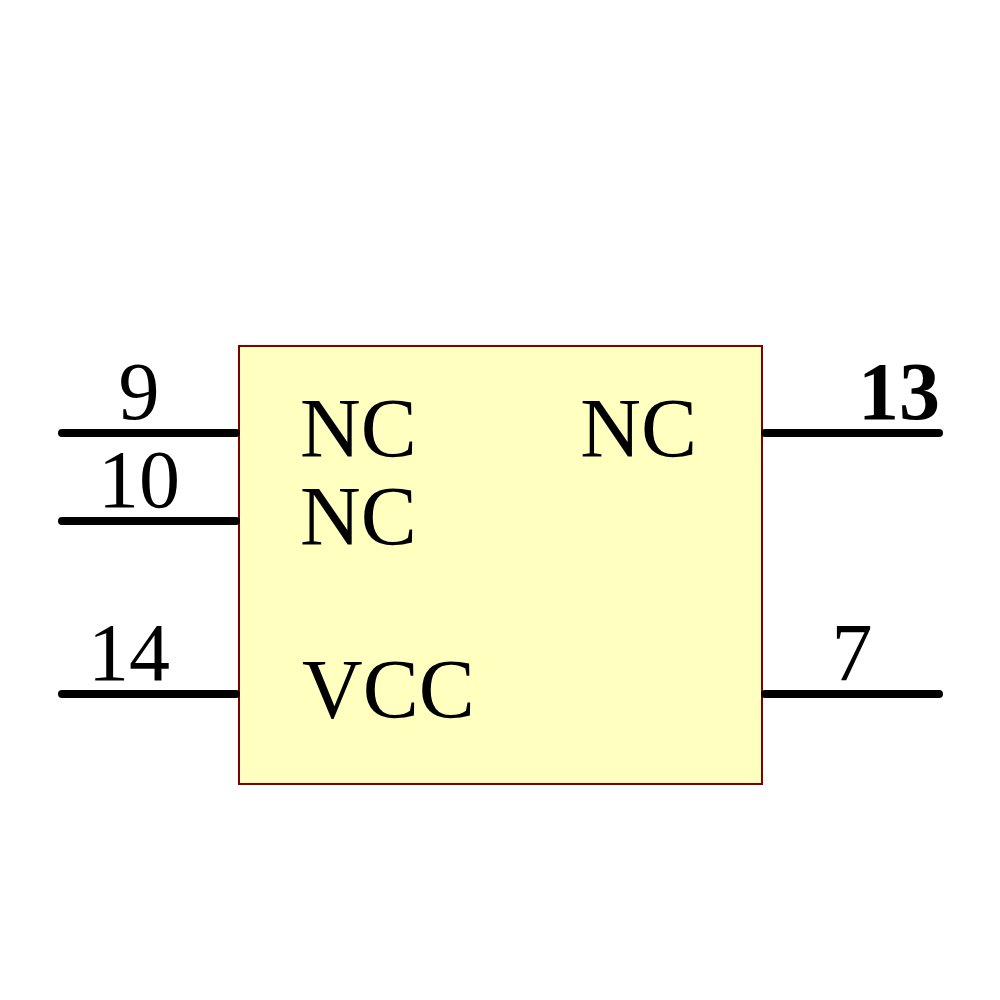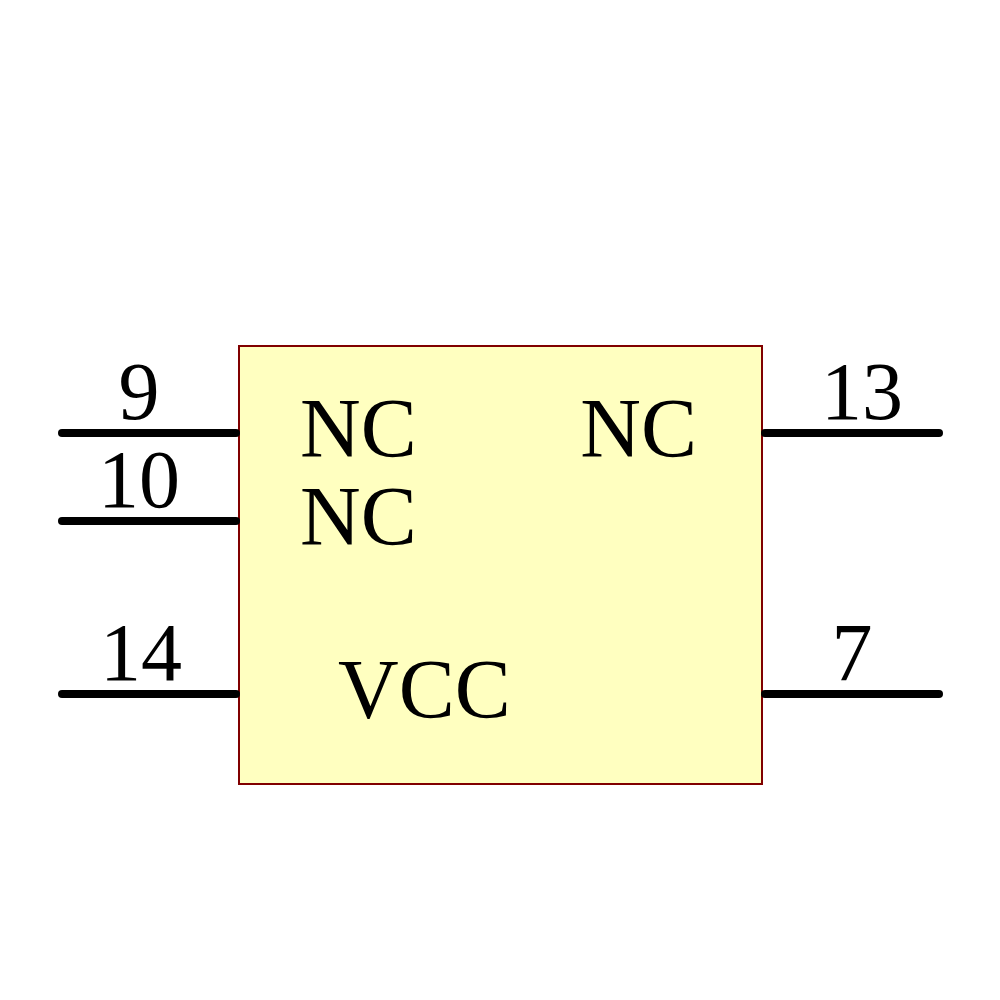--- a/index.html
+++ b/index.html
@@ -60,23 +60,23 @@
 
   <div class="pin-line" style="left:58px; top:429px;"></div>
   <div class="pin-number" style="left:48px; top:350px;">9</div>
   <div class="pin-label" style="left:300px; top:387px;">NC</div>
 
   <div class="pin-line" style="left:58px; top:517px;"></div>
   <div class="pin-number" style="left:48px; top:438px;">10</div>
   <div class="pin-label" style="left:300px; top:475px;">NC</div>
 
   <div class="pin-line" style="left:58px; top:690px;"></div>
-  <div class="pin-number" style="left:50px; top:611px;font-family:Liberation Serif, serif;">14</div>
-  <div class="pin-label" style="left:302px; top:648px;margin-left:36px;">VCC</div>
+  <div class="pin-number" style="left:38px; top:611px;font-family:Liberation Serif, serif;">14</div>
+  <div class="pin-label" style="left:302px; top:648px;">VCC</div>
 
   <div class="pin-line" style="left:761px; top:429px;"></div>
-  <div class="pin-number" style="left:771px; top:350px;">13</div>
+  <div class="pin-number" style="left:808px; top:350px;font-weight:bold;">13</div>
   <div class="pin-label right" style="right:303px; top:387px;">NC</div>
 
   <div class="pin-line" style="left:761px; top:690px;"></div>
   <div class="pin-number" style="left:761px; top:611px;">7</div>
 
 </div>
 
 </body></html>

